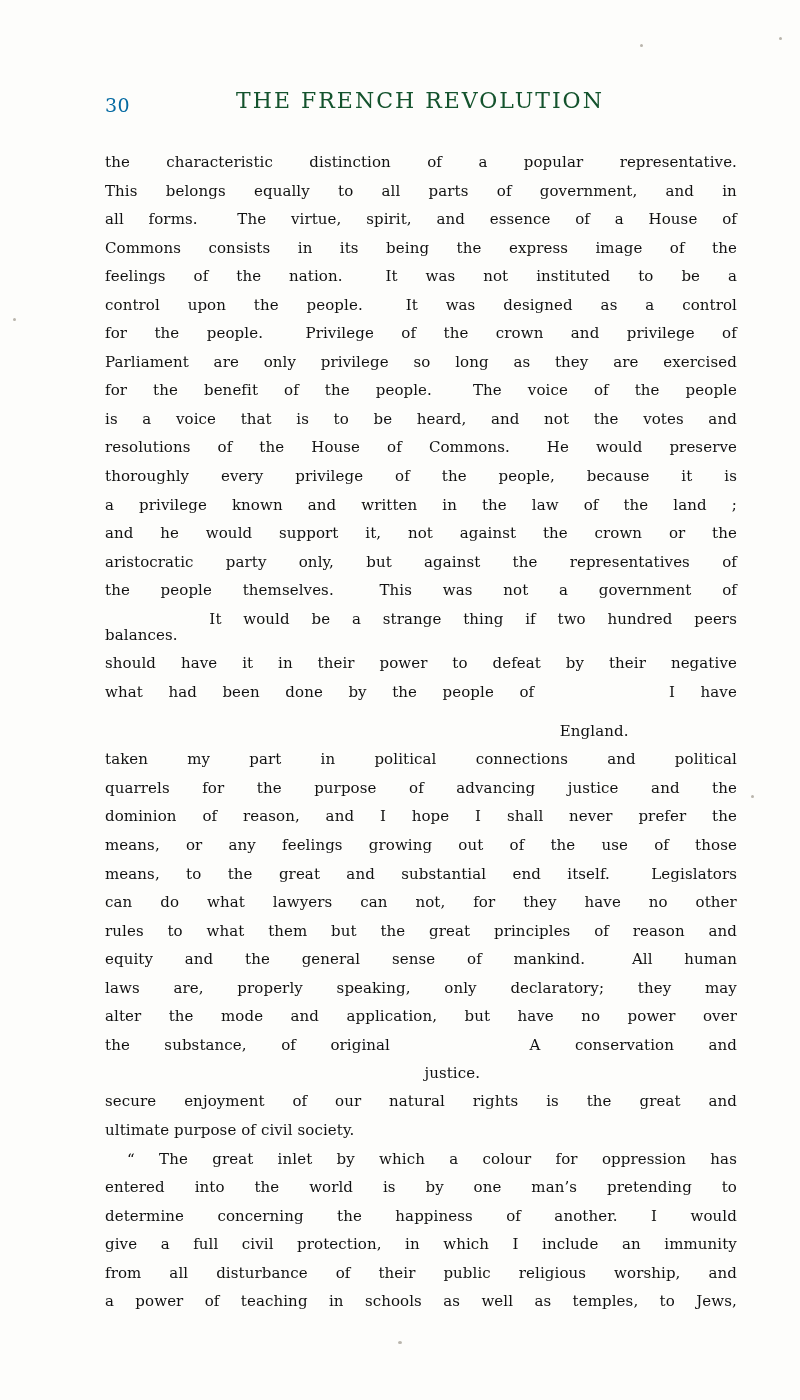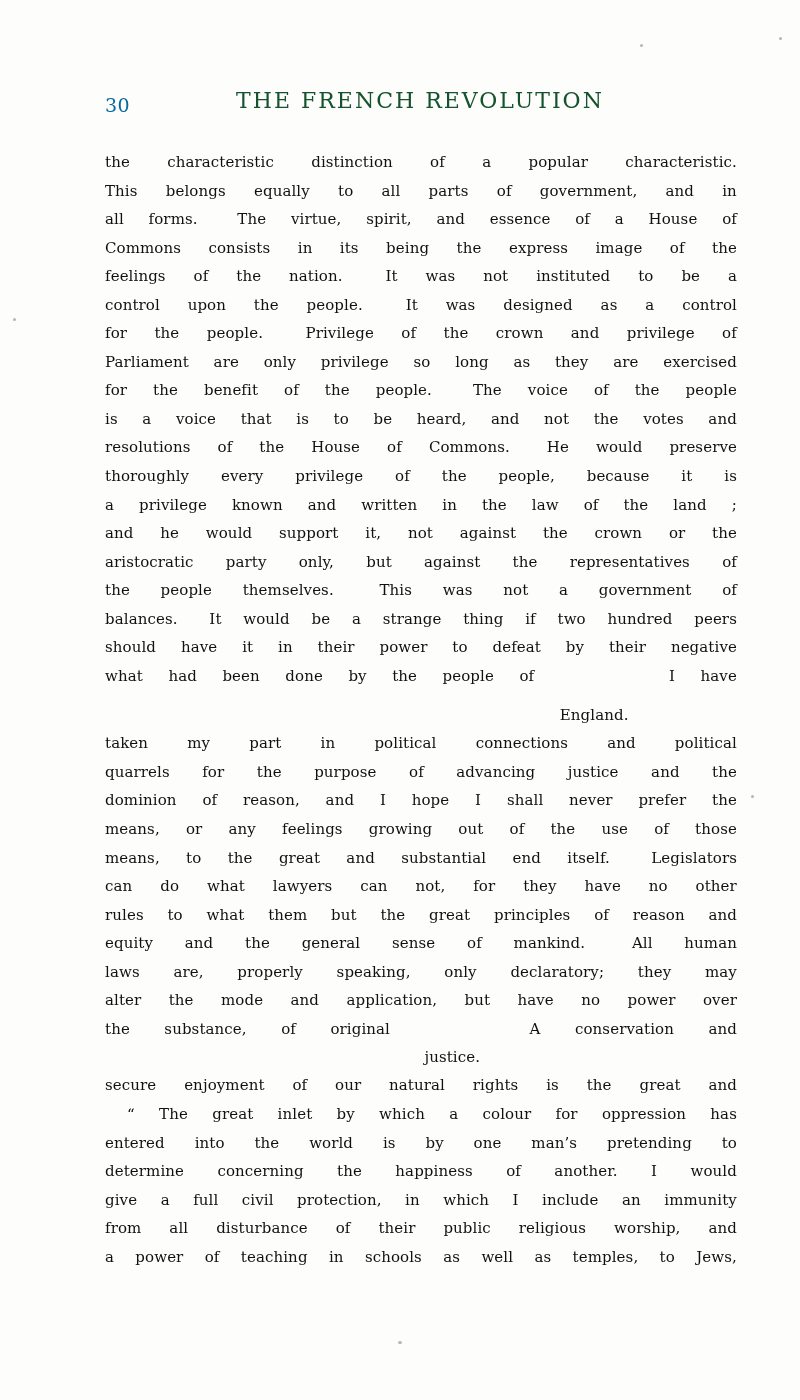--- a/index.html
+++ b/index.html
@@ -104,21 +104,21 @@
 
   <div class="body-text" id="body-text">
       <div>
         <div class="line j">
           <span>the</span>
           <span>characteristic</span>
           <span>distinction</span>
           <span>of</span>
           <span>a</span>
           <span>popular</span>
-          <span>characteristic.</span>
+          <span>representative.</span>
         </div>
         <div class="line j">
           <span>This</span>
           <span>belongs</span>
           <span>equally</span>
           <span>to</span>
           <span>all</span>
           <span>parts</span>
           <span>of</span>
           <span>government,</span>
@@ -291,21 +291,21 @@
           <span>people</span>
           <span style="margin-right: 15px;">themselves.</span>
           <span>This</span>
           <span>was</span>
           <span>not</span>
           <span>a</span>
           <span>government</span>
           <span>of</span>
         </div>
         <div class="line j">
-          <span style="margin-right: 10px;">balances.</span>
+          <span style="margin-right: 10px; margin-top: 16px;">balances.</span>
           <span>It</span>
           <span>would</span>
           <span>be</span>
           <span>a</span>
           <span>strange</span>
           <span>thing</span>
           <span>if</span>
           <span>two</span>
           <span>hundred</span>
           <span>peers</span>
@@ -468,20 +468,21 @@
           <span>enjoyment</span>
           <span>of</span>
           <span>our</span>
           <span>natural</span>
           <span>rights</span>
           <span>is</span>
           <span>the</span>
           <span>great</span>
           <span>and</span>
         </div>
+        <div class="line last">ultimate purpose of civil society.</div>
       </div>
       <div>
         <div class="line j indent-para">
           <span>“</span>
           <span>The</span>
           <span>great</span>
           <span>inlet</span>
           <span>by</span>
           <span>which</span>
           <span>a</span>

